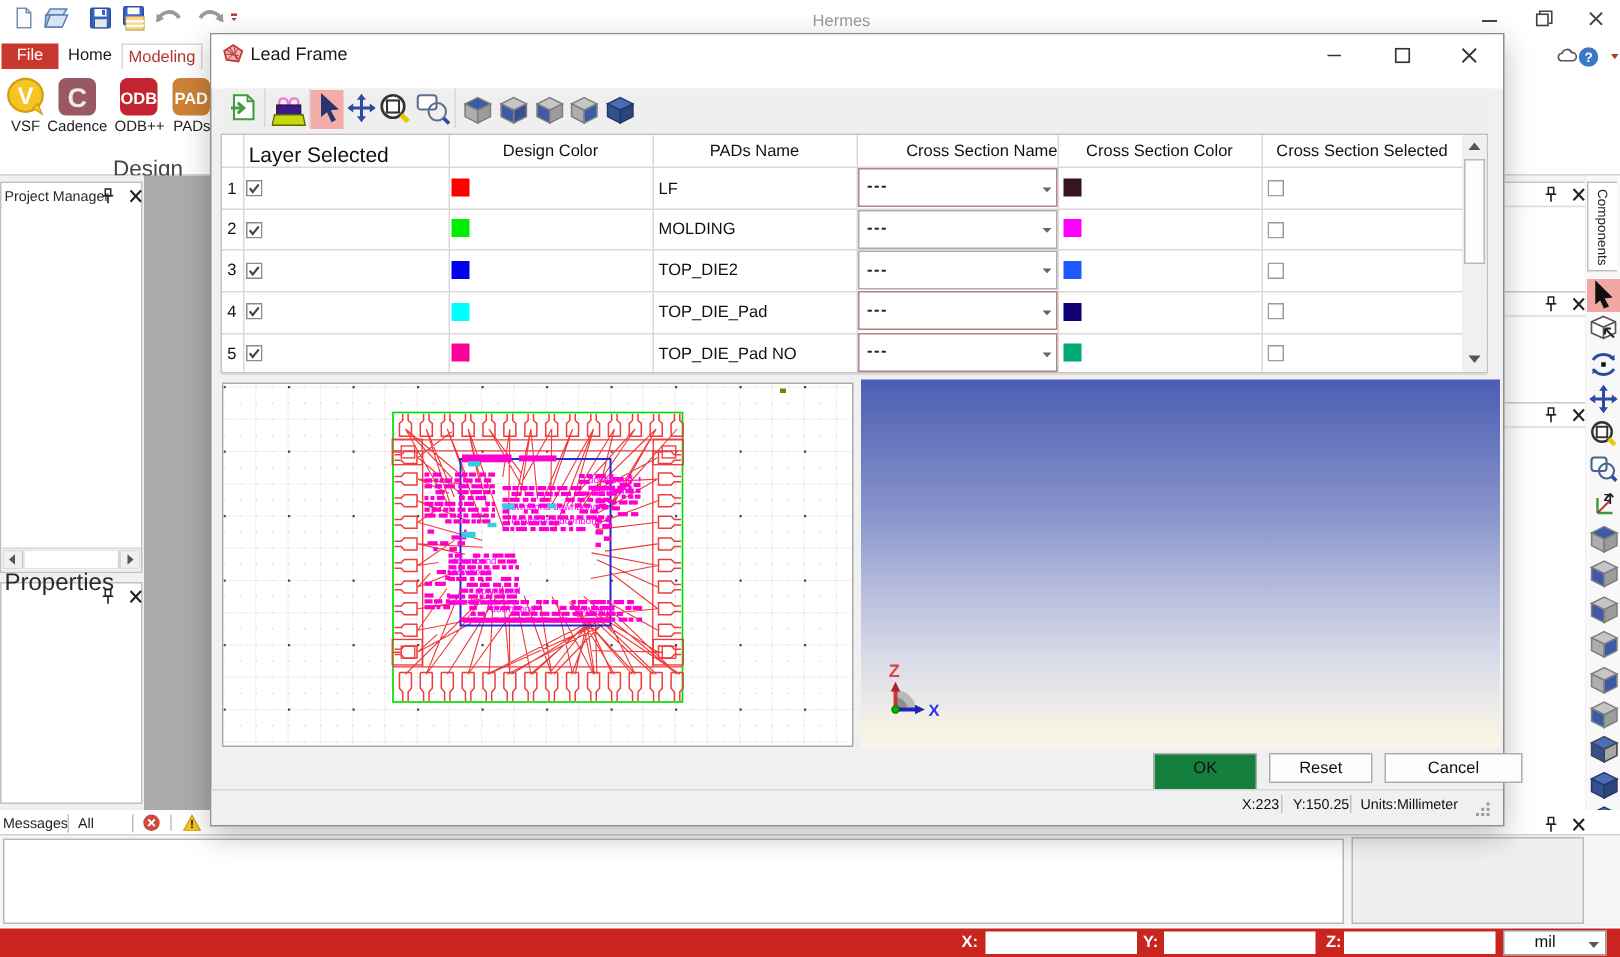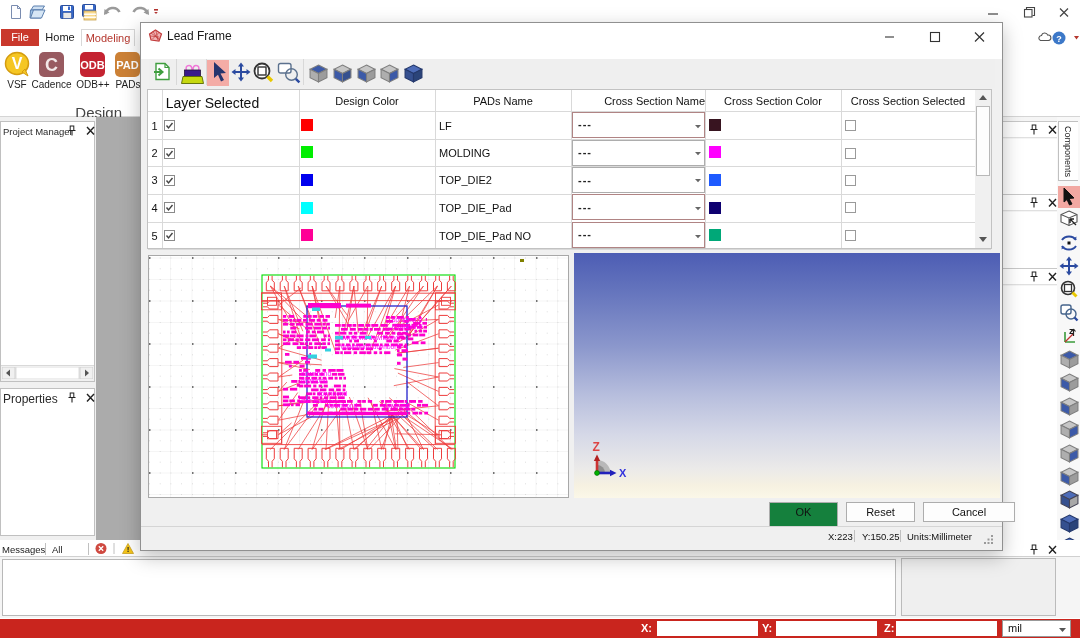--- a/index.html
+++ b/index.html
@@ -29,20 +29,21 @@
 
  <path d="M97.5,12 a7.5,7.5 0 0 1 14,-2" fill="none" stroke="#9a9a9a" stroke-width="2.6"></path>
  <path d="M101.5,10.5 l-5.5,2.5 l0.5,-6 z" fill="#9a9a9a"></path>
 
  <path d="M139.5,12 a7.5,7.5 0 0 0 -14,-2" fill="none" stroke="#9a9a9a" stroke-width="2.6"></path>
  <path d="M135.5,10.5 l5.5,2.5 l-0.5,-6 z" fill="#9a9a9a"></path>
 
  <rect x="146" y="7" width="4" height="1.6" fill="#b43430"></rect>
  <path d="M146.2,10 h3.6 l-1.8,2 z" fill="#b43430"></path>
 </svg>
+<div class="abs" style="left:42px;top:8px;width:1038px;text-align:center;font-size:11px;color:#9a9a9a">Hermes</div>
 
 <svg class="abs" style="left:975px;top:4px" width="105" height="18" viewBox="0 0 105 18">
  <path d="M13,10 h10" stroke="#444" stroke-width="1.2"></path>
  <rect x="49.5" y="5.5" width="7.5" height="7.5" fill="none" stroke="#444" stroke-width="1.1"></rect>
  <path d="M51.5,5.5 v-2 h8 v8 h-2" fill="none" stroke="#444" stroke-width="1.1"></path>
  <path d="M85,4.5 l8,8 m0,-8 l-8,8" stroke="#444" stroke-width="1.2"></path>
 </svg>
 
 <div class="abs" style="left:0;top:29px;width:1080px;height:17px;background:#fff"></div>
 <div class="abs" style="left:1px;top:29px;width:38px;height:17px;background:#c9382c;color:#fff;font-size:11px;text-align:center;line-height:17px">File</div>
@@ -87,21 +88,21 @@
 <div class="abs" style="left:1px;top:139px;width:93px;height:226px;background:#fff"></div>
 <div class="abs" style="left:1px;top:365px;width:93px;height:16px;background:#f0f0f0;border-top:1px solid #d9d9d9"></div>
 <svg class="abs" style="left:2px;top:367px" width="91" height="12" viewBox="0 0 91 12">
  <rect x="0" y="0" width="13" height="12" fill="#f0f0f0" stroke="#c8c8c8" stroke-width="0.8"></rect>
  <path d="M8,2.5 l-4,3.5 l4,3.5 z" fill="#555"></path>
  <rect x="78" y="0" width="13" height="12" fill="#f0f0f0" stroke="#c8c8c8" stroke-width="0.8"></rect>
  <path d="M83,2.5 l4,3.5 l-4,3.5 z" fill="#555"></path>
  <rect x="14" y="0" width="63" height="12" fill="#fff" stroke="#d5d5d5" stroke-width="0.8"></rect>
 </svg>
 <div class="abs" style="left:0;top:388px;width:95px;height:148px;background:#fff;border:1px solid #c0c0c0"></div>
-<div class="abs" style="left:3px;top:392px;font-size:12px;color:#2a2a2a">Properties</div>
+<div class="abs" style="left:3px;top:380px;font-size:16px;color:#2a2a2a">Properties</div>
 <svg class="abs" style="left:67px;top:392px" width="30" height="12" viewBox="0 0 30 12">
       <rect x="3.2" y="1" width="3.6" height="4.5" fill="none" stroke="#222" stroke-width="1"></rect>
       <path d="M1.5,5.5 h7 M5,5.5 v5" stroke="#222" stroke-width="1.1" fill="none"></path>
       <path d="M20,2 l7,7.5 m0,-7.5 l-7,7.5" stroke="#222" stroke-width="1.4" fill="none"></path>
     </svg>
 <div class="abs" style="left:1003px;top:117px;width:54px;height:441px;background:#f5f5f5"></div>
 <div class="abs" style="left:1003px;top:121px;width:54px;height:17px;background:#fff;border-top:1px solid #c8c8c8;border-bottom:1px solid #e0e0e0"></div>
 <div class="abs" style="left:1003px;top:139px;width:54px;height:55px;background:#fff"></div>
 <div class="abs" style="left:1003px;top:194px;width:54px;height:17px;background:#fff;border-top:1px solid #c8c8c8;border-bottom:1px solid #e0e0e0"></div>
 <div class="abs" style="left:1003px;top:212px;width:54px;height:56px;background:#fff"></div>
@@ -225,21 +226,21 @@
       <path d="M1.5,5.5 h7 M5,5.5 v5" stroke="#222" stroke-width="1.1" fill="none"></path>
       <path d="M20,2 l7,7.5 m0,-7.5 l-7,7.5" stroke="#222" stroke-width="1.4" fill="none"></path>
     </svg>
 <div class="abs" style="left:0;top:619px;width:1080px;height:19px;background:#c9251e"></div>
 <div class="abs" style="left:641px;top:622px;font-size:11px;color:#fff;font-weight:bold">X:</div>
 <div class="abs" style="left:657px;top:621px;width:101px;height:15px;background:#fff"></div>
 <div class="abs" style="left:762px;top:622px;font-size:11px;color:#fff;font-weight:bold">Y:</div>
 <div class="abs" style="left:776px;top:621px;width:101px;height:15px;background:#fff"></div>
 <div class="abs" style="left:884px;top:622px;font-size:11px;color:#fff;font-weight:bold">Z:</div>
 <div class="abs" style="left:896px;top:621px;width:101px;height:15px;background:#fff"></div>
-<div class="abs" style="left:1002px;top:620px;width:69px;height:17px;background:#fff;border:1px solid #999;font-size:11px;color:#111;line-height:15px;padding-left:5px">mil</div>
+<div class="abs" style="left:1002px;top:620px;width:69px;height:17px;background:#fff;border:1px solid #999;font-size:11px;color:#111;line-height:15px;padding-left:20px">mil</div>
 <svg class="abs" style="left:1058px;top:627px" width="10" height="6" viewBox="0 0 10 6">
       <path d="M1,1 l3.5,4 l3.5,-4 z" fill="#555"></path>
     </svg>
 
 <div class="abs" style="left:140px;top:22px;width:863px;height:529px;background:#f0f0f0;border:1px solid #909090;box-shadow:0 6px 18px rgba(0,0,0,0.25)"></div>
 <div class="abs" style="left:141px;top:23px;width:861px;height:36px;background:#fff"></div>
 <svg class="abs" style="left:148px;top:29px" width="15" height="15" viewBox="0 0 15 15">
  <path d="M7.5,1 L13.5,5 L11,12 L3,11 L1.5,5 Z" fill="#f0b4b4" stroke="#c23b3b" stroke-width="1.2"></path>
  <path d="M3,4 l8,6 M2,7 l9,1 M5,2.5 l5,8 M8,2 l2,9 M11,3.5 l-7,7" stroke="#c23b3b" stroke-width="0.7"></path>
 </svg>

